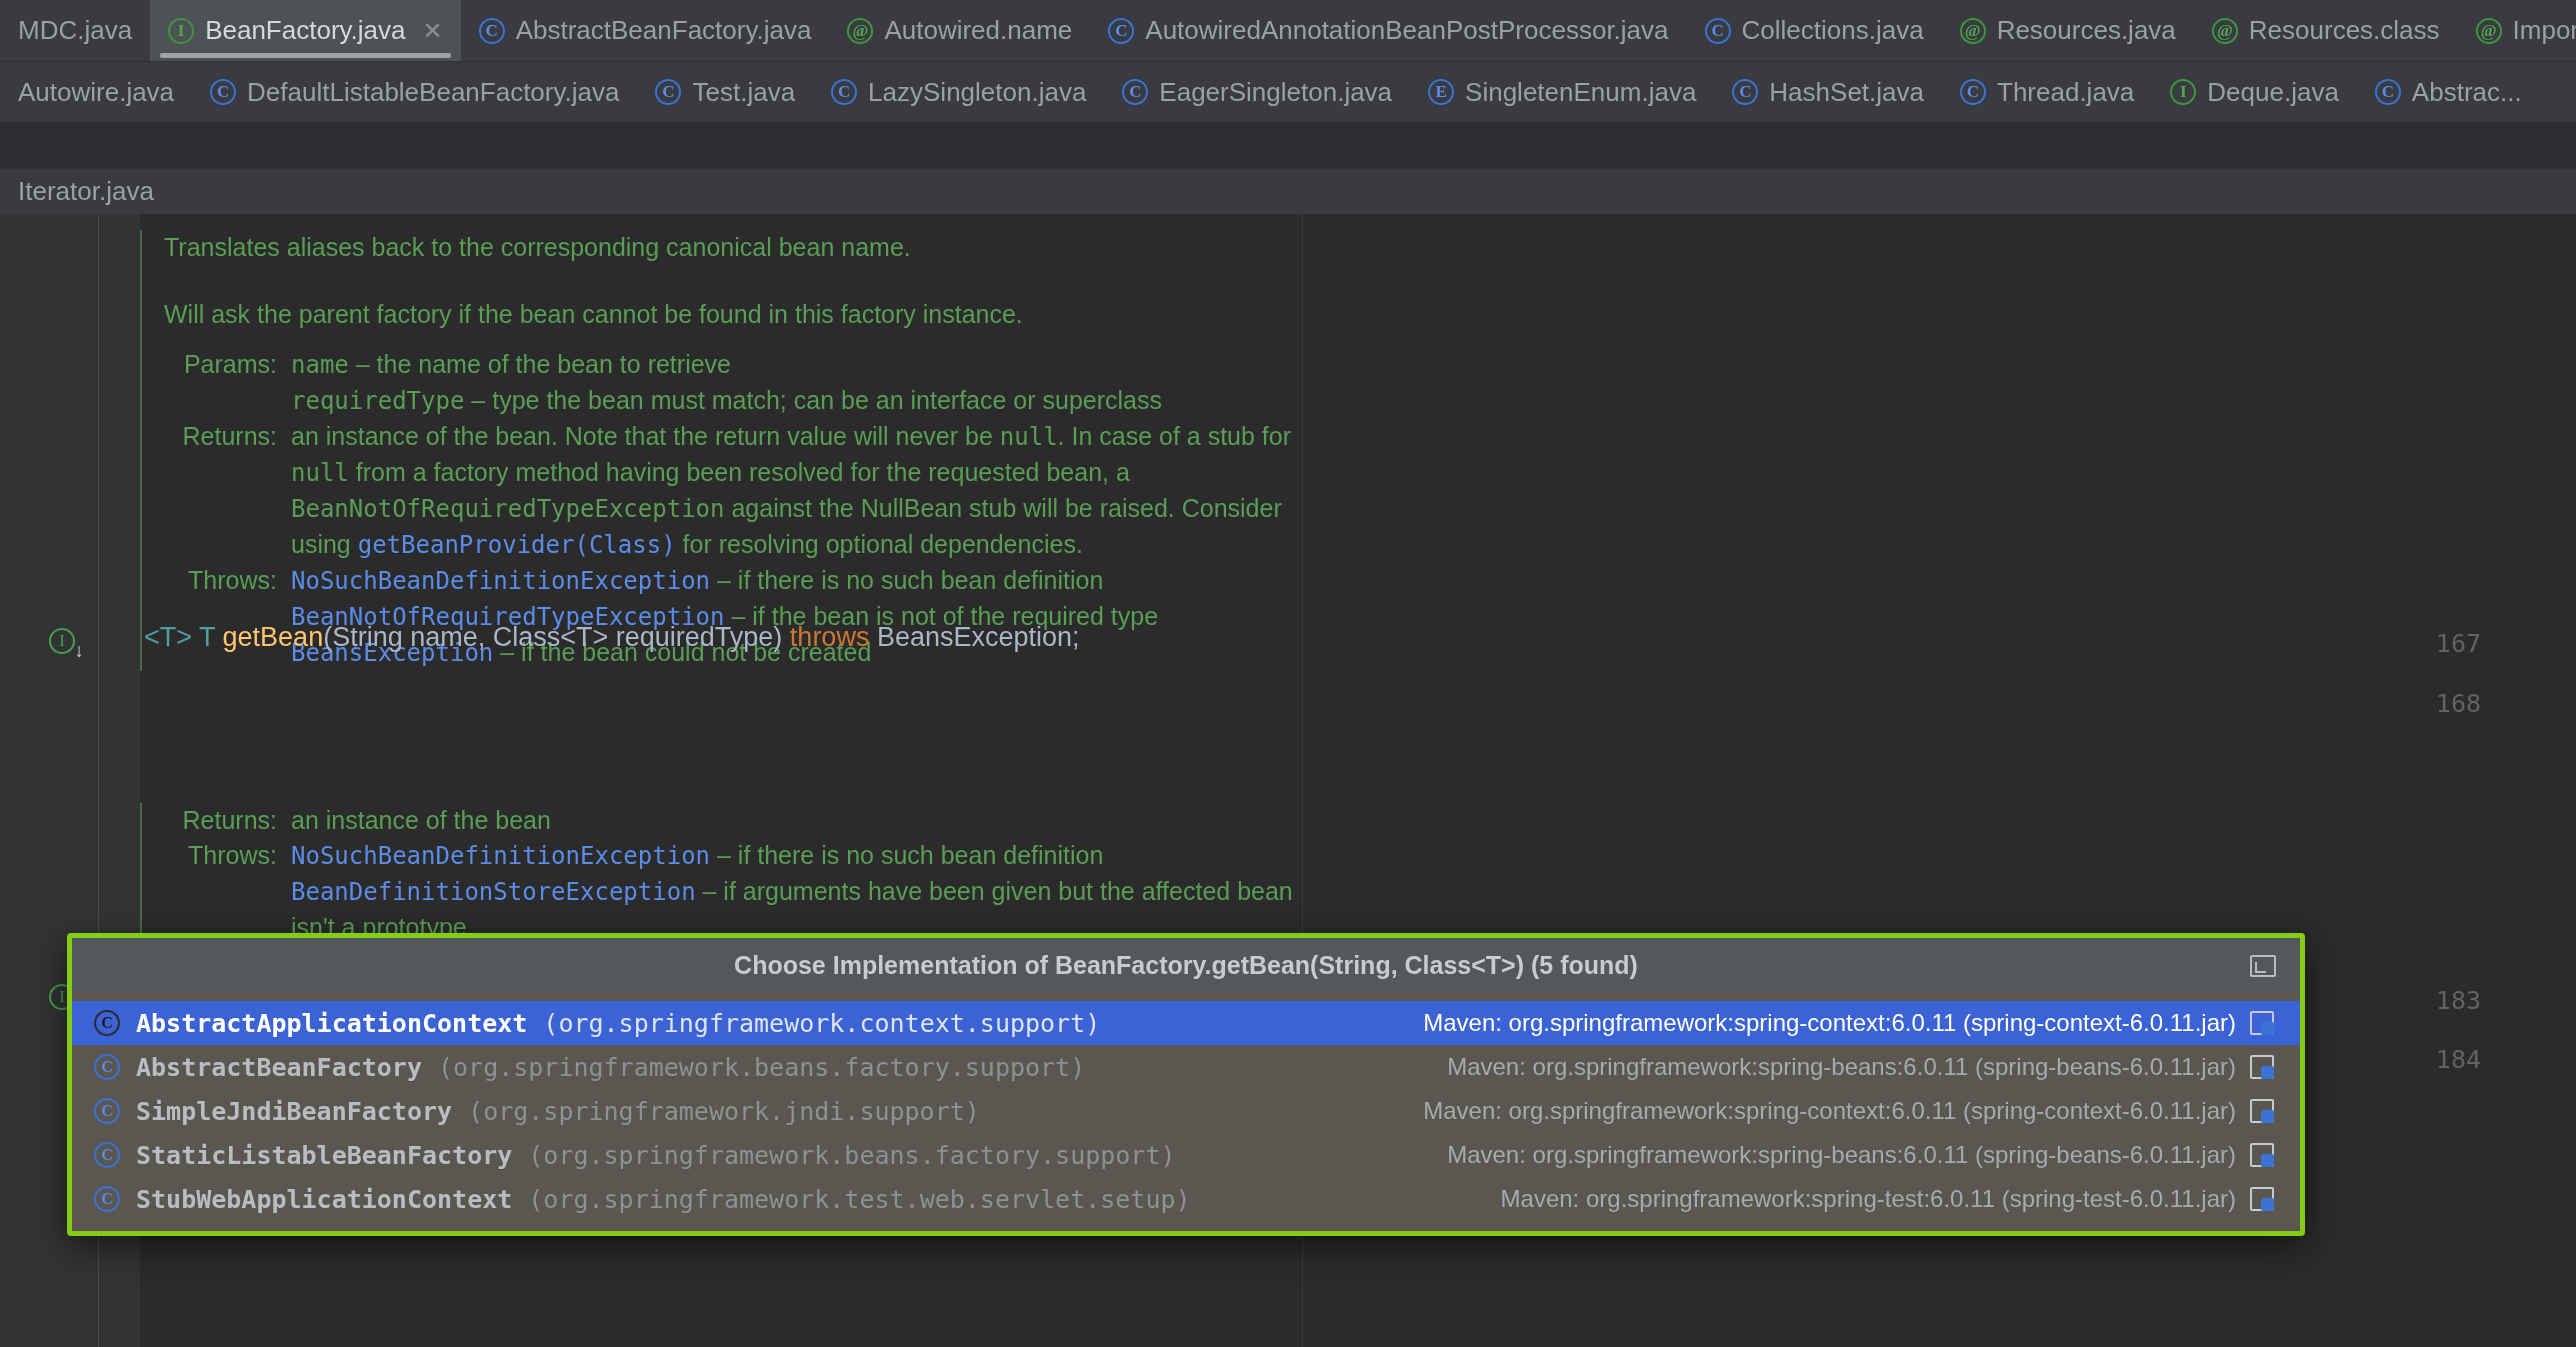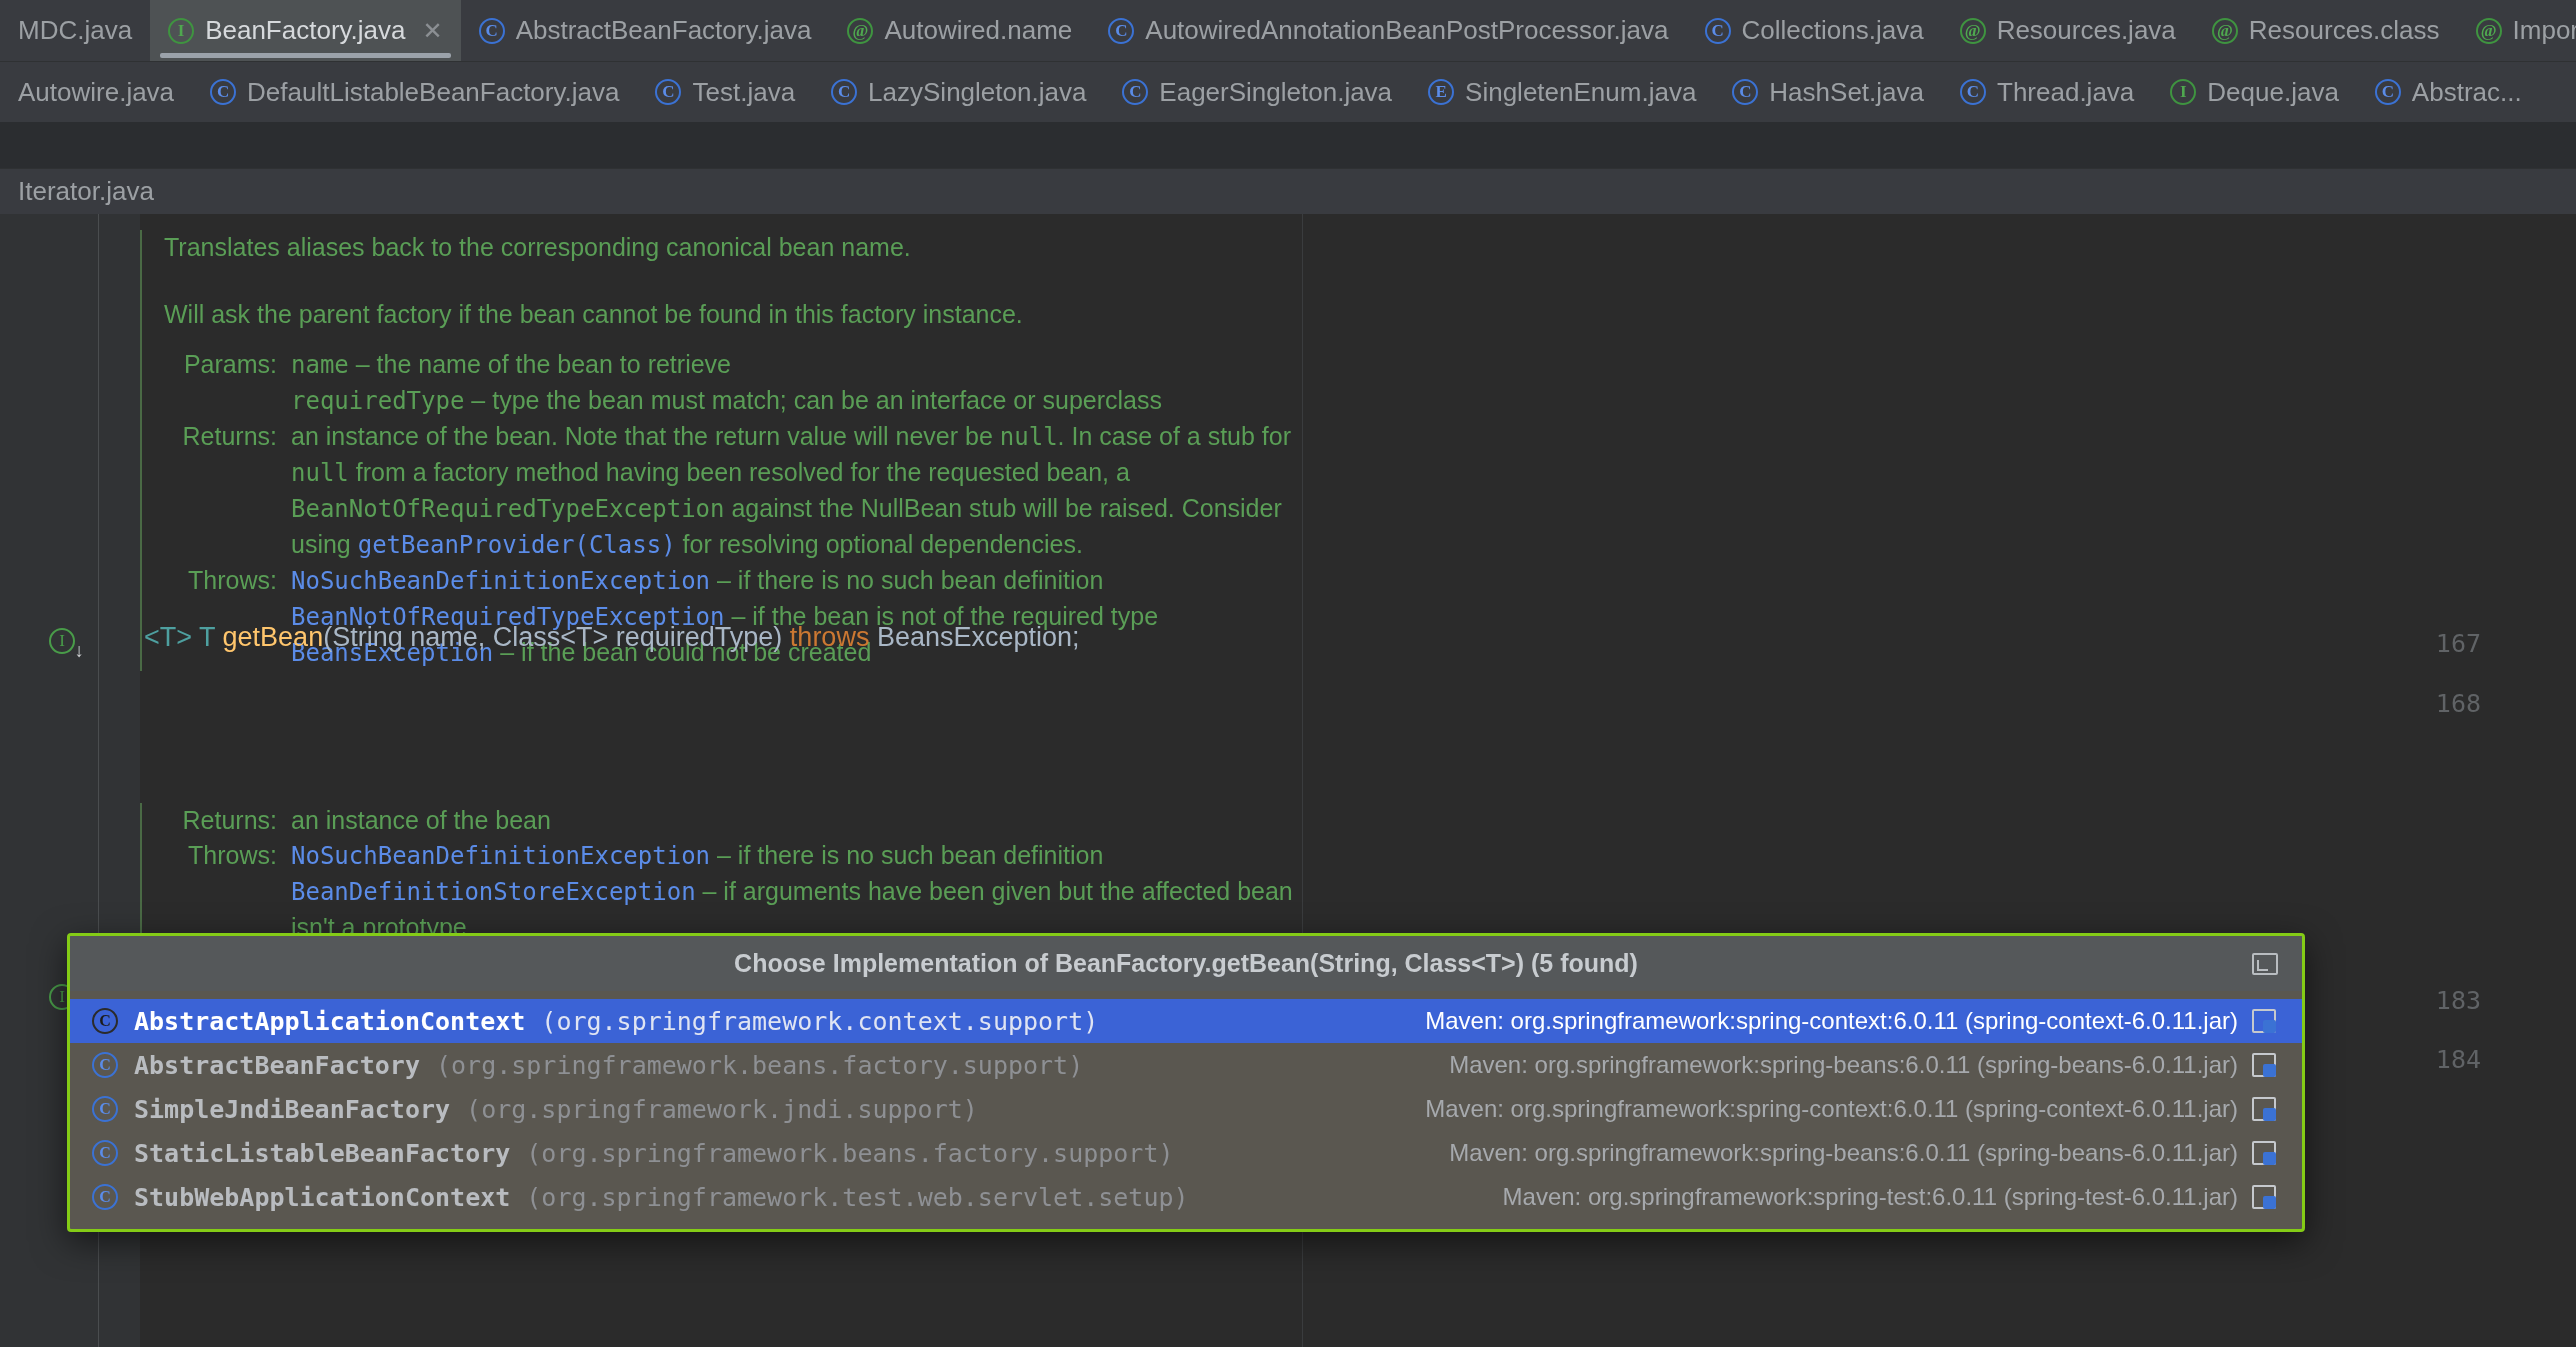--- a/index.html
+++ b/index.html
@@ -175,21 +175,21 @@
     background: #3a3c3e;
   }
 
   
   .popup {
     position: absolute;
     left: 67px;
     top: 719px;
     width: 2238px;
     background: #5a5750;
-    border: 3px solid #84cc16;
+    border: 5px solid #84cc16;
     border-radius: 4px;
     box-shadow: 0 10px 34px rgba(0,0,0,.55);
     overflow: hidden;
   }
   .popup-title {
     height: 55px;
     background: #55585a;
     display: flex;
     align-items: center;
     justify-content: center;

